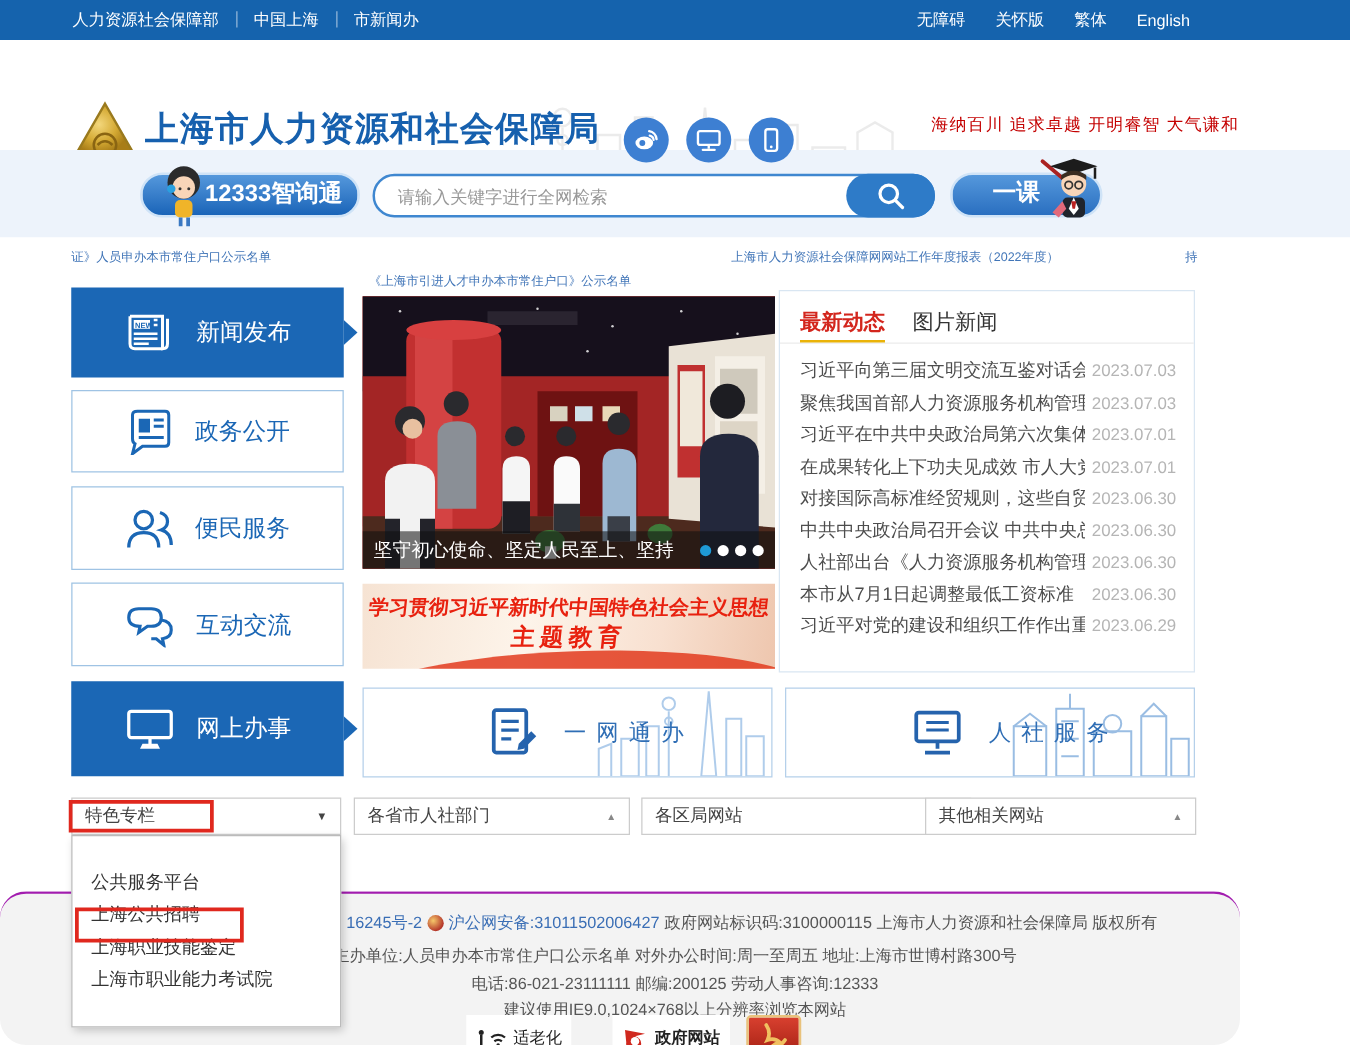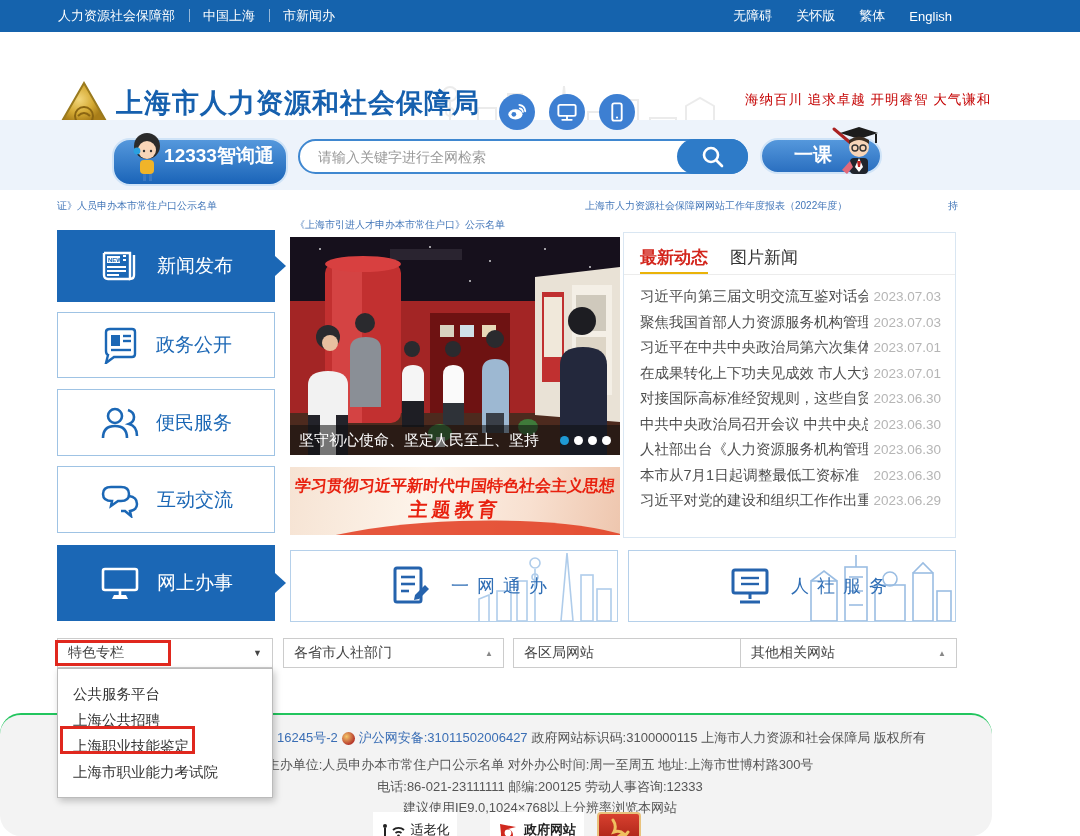--- a/index.html
+++ b/index.html
@@ -23,21 +23,21 @@
   .site-title { font-size:27px; font-weight:bold; color:#1660ae; letter-spacing:1px; }
   .site-subtitle { font-size:8.5px; color:#2a6cb0; margin-top:7px; letter-spacing:.4px; }
   .header-icons { position:absolute; left:499px; top:62px; display:flex; gap:14px; }
   .hicon { width:36px; height:36px; border-radius:50%; background:#3d7fd2; display:flex; align-items:center; justify-content:center; cursor:pointer; position:relative; z-index:2; }
   .spirit { position:absolute; left:745px; top:48px; white-space:nowrap; }
   .spirit-title { font-family:"Liberation Serif", serif; font-style:italic; font-weight:bold; font-size:20px; color:#c40000; letter-spacing:6px; }
   .spirit-motto { font-size:13.5px; color:#c40000; margin-top:11px; letter-spacing:1px; }
 
   
   .search-band { position:absolute; top:120px; left:0; width:1080px; height:70px; background:#edf3fb; }
-  .hotline-btn { position:absolute; left:112px; top:18px; width:176px; height:48px; border-radius:18px;
+  .hotline-btn { position:absolute; left:112px; top:18px; width:176px; height:36px; border-radius:18px;
                  background:linear-gradient(#5598dc,#1a64b8); border:2px solid #cfe3f7;
                  color:#fff; font-size:19px; font-weight:bold; text-align:center; line-height:32px;
                  padding-left:38px; cursor:pointer; white-space:nowrap; }
   .hotline-mascot { position:absolute; left:10px; top:-10px; }
   .search-input { position:absolute; left:298px; top:19px; width:450px; height:35px; border-radius:18px;
                   border:2px solid #3f87d0; background:#fff; padding:0 84px 0 18px; font-size:14px; color:#333;
                   font-family:"Liberation Sans", sans-serif; outline:none; }
   .search-input::placeholder { color:#999; }
   .search-btn { position:absolute; left:677px; top:19px; width:71px; height:35px; border-radius:18px;
                 background:#2e7bc8; border:none; cursor:pointer; display:flex; align-items:center; justify-content:center; }
@@ -99,31 +99,31 @@
   
   .sel { position:absolute; top:638px; height:30px; background:#fff; border:1px solid #ccc;
          display:flex; align-items:center; justify-content:space-between; padding:0 10px;
          font-size:14px; color:#444; cursor:pointer; white-space:nowrap; }
   .sel .arrow { color:#888; font-size:8px; }
   .sel1 { left:57px; width:216px; } .sel1 .arrow { color:#444; font-size:9px; }
   .sel2 { left:283px; width:221px; } .sel3 { left:513px; width:264px; } .sel4 { left:740px; width:217px; }
 
   
   .dropdown { position:absolute; left:57px; top:668px; width:216px; background:#fff; border:1px solid #bbb;
-              box-shadow:2px 3px 7px rgba(0,0,0,.22); z-index:30; padding:12px 0; }
+              box-shadow:2px 3px 7px rgba(0,0,0,.22); z-index:30; padding:24px 0; }
   .dd-opt { height:26px; line-height:26px; padding-left:15px; font-size:14.5px; color:#333; cursor:pointer; white-space:nowrap; }
 
   
   .ann { position:absolute; border:3px solid #e0281e; z-index:40; pointer-events:none; }
   .ann1 { left:55px; top:640px; width:116px; height:26px; }
   .ann2 { left:60px; top:726px; width:135px; height:28px; }
 
   
   .footer { position:absolute; left:0; top:713px; width:992px; height:123px; background:#f3f3f3;
-            border-top:2px solid #22c55e; overflow:hidden;border-radius:21px; }
+            border-top:2px solid #a21caf; overflow:hidden;border-radius:21px; }
   .f-line1 { position:absolute; left:277px; top:14px; font-size:13px; color:#555; display:flex; align-items:center; gap:4px; white-space:nowrap; }
   .f-blue { color:#3a6eb5; cursor:pointer; }
   .f-emblem { width:13px; height:13px; border-radius:50%; background:radial-gradient(circle at 35% 35%, #f5c76a, #b5372a 70%); display:inline-block; }
   .f-center { position:absolute; left:0; width:1080px; text-align:center; font-size:13px; color:#555; white-space:nowrap; }
   .f-line2 { top:41px; } .f-line3 { top:63px; } .f-line4 { top:84px; }
   .badge { position:absolute; top:97px; height:36px; background:#fff; display:flex; align-items:center; justify-content:center; gap:6px; cursor:pointer; }
   .badge-a11y { left:373px; width:84px; font-size:13px; color:#222; }
   .badge-gov { left:490px; width:94px; font-size:13px; color:#222; font-weight:bold; }
   .badge-red { left:597px; width:44px; background:linear-gradient(#d8402f,#a21f12); border:2px solid #e9c27c; border-radius:4px; }
 </style>

